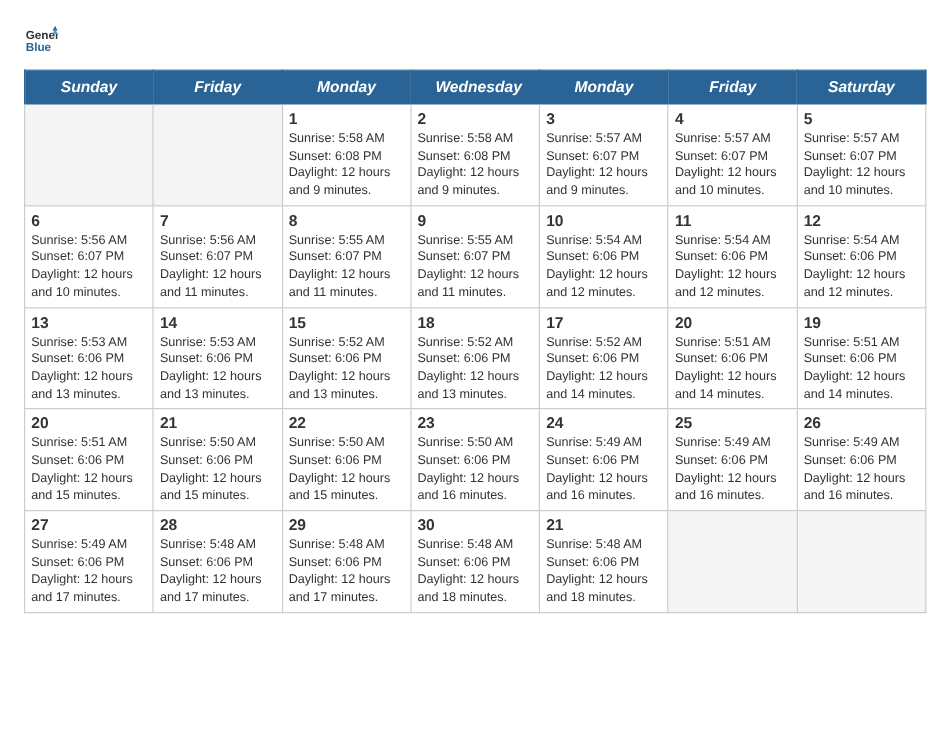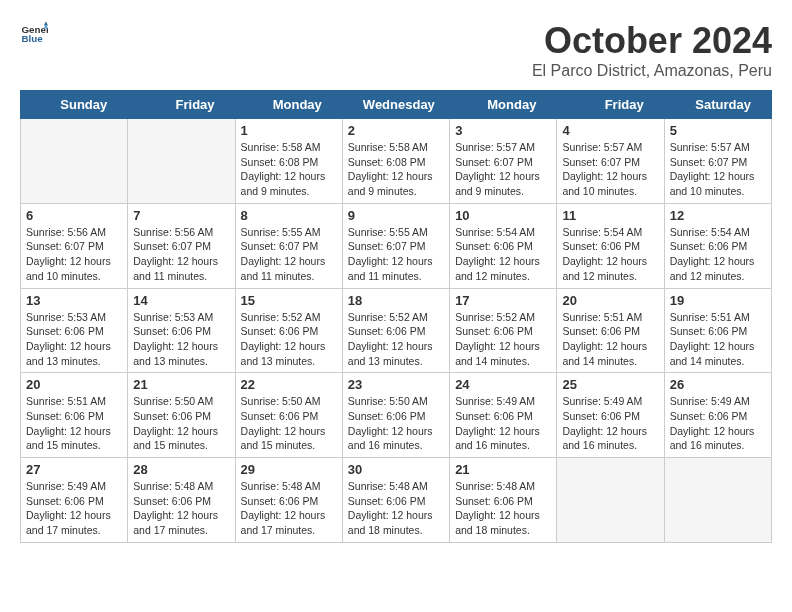--- a/index.html
+++ b/index.html
@@ -38,24 +38,25 @@
       color: #555;
     }
     table {
       width: 100%;
       border-collapse: collapse;
       table-layout: fixed;
     }
     th {
       background-color: #2a6496;
       color: #fff;
-      text-align: right;
+      text-align: center;
       padding: 6px 20px;
       font-size: 13px;
       border: 1px solid #2a6496;
+      font-style: italic;
     }
     td {
       border: 1px solid #ccc;
       vertical-align: top;
       padding: 4px 5px;
       font-size: 10.5px;
       color: #333;
       height: 80px;
       background: #fff;
     }
@@ -77,24 +78,20 @@
 
 <div class="header-area">
   <div class="logo">
     <svg class="logo-icon" viewBox="0 0 40 40" xmlns="http://www.w3.org/2000/svg">
       <text x="2" y="18" font-size="14" font-weight="bold" fill="#333" font-family="Arial">General</text>
       <text x="2" y="32" font-size="14" font-weight="bold" fill="#2a6496" font-family="Arial">Blue</text>
       <polygon points="34,8 40,8 37,2" fill="#2a6496"></polygon>
       <polygon points="36,10 42,10 39,4" fill="#4a9fd4" transform="translate(-2,2)"></polygon>
     </svg>
   </div>
-  <div class="title-area">
-    <div class="month-title">October 2024</div>
-    <div class="location-title">El Parco District, Amazonas, Peru</div>
-  </div>
 </div>
 
 <table>
   <thead>
     <tr>
     <th>Sunday</th>
         <th>Friday</th>
         <th>Monday</th>
         <th>Wednesday</th>
         <th>Monday</th>

